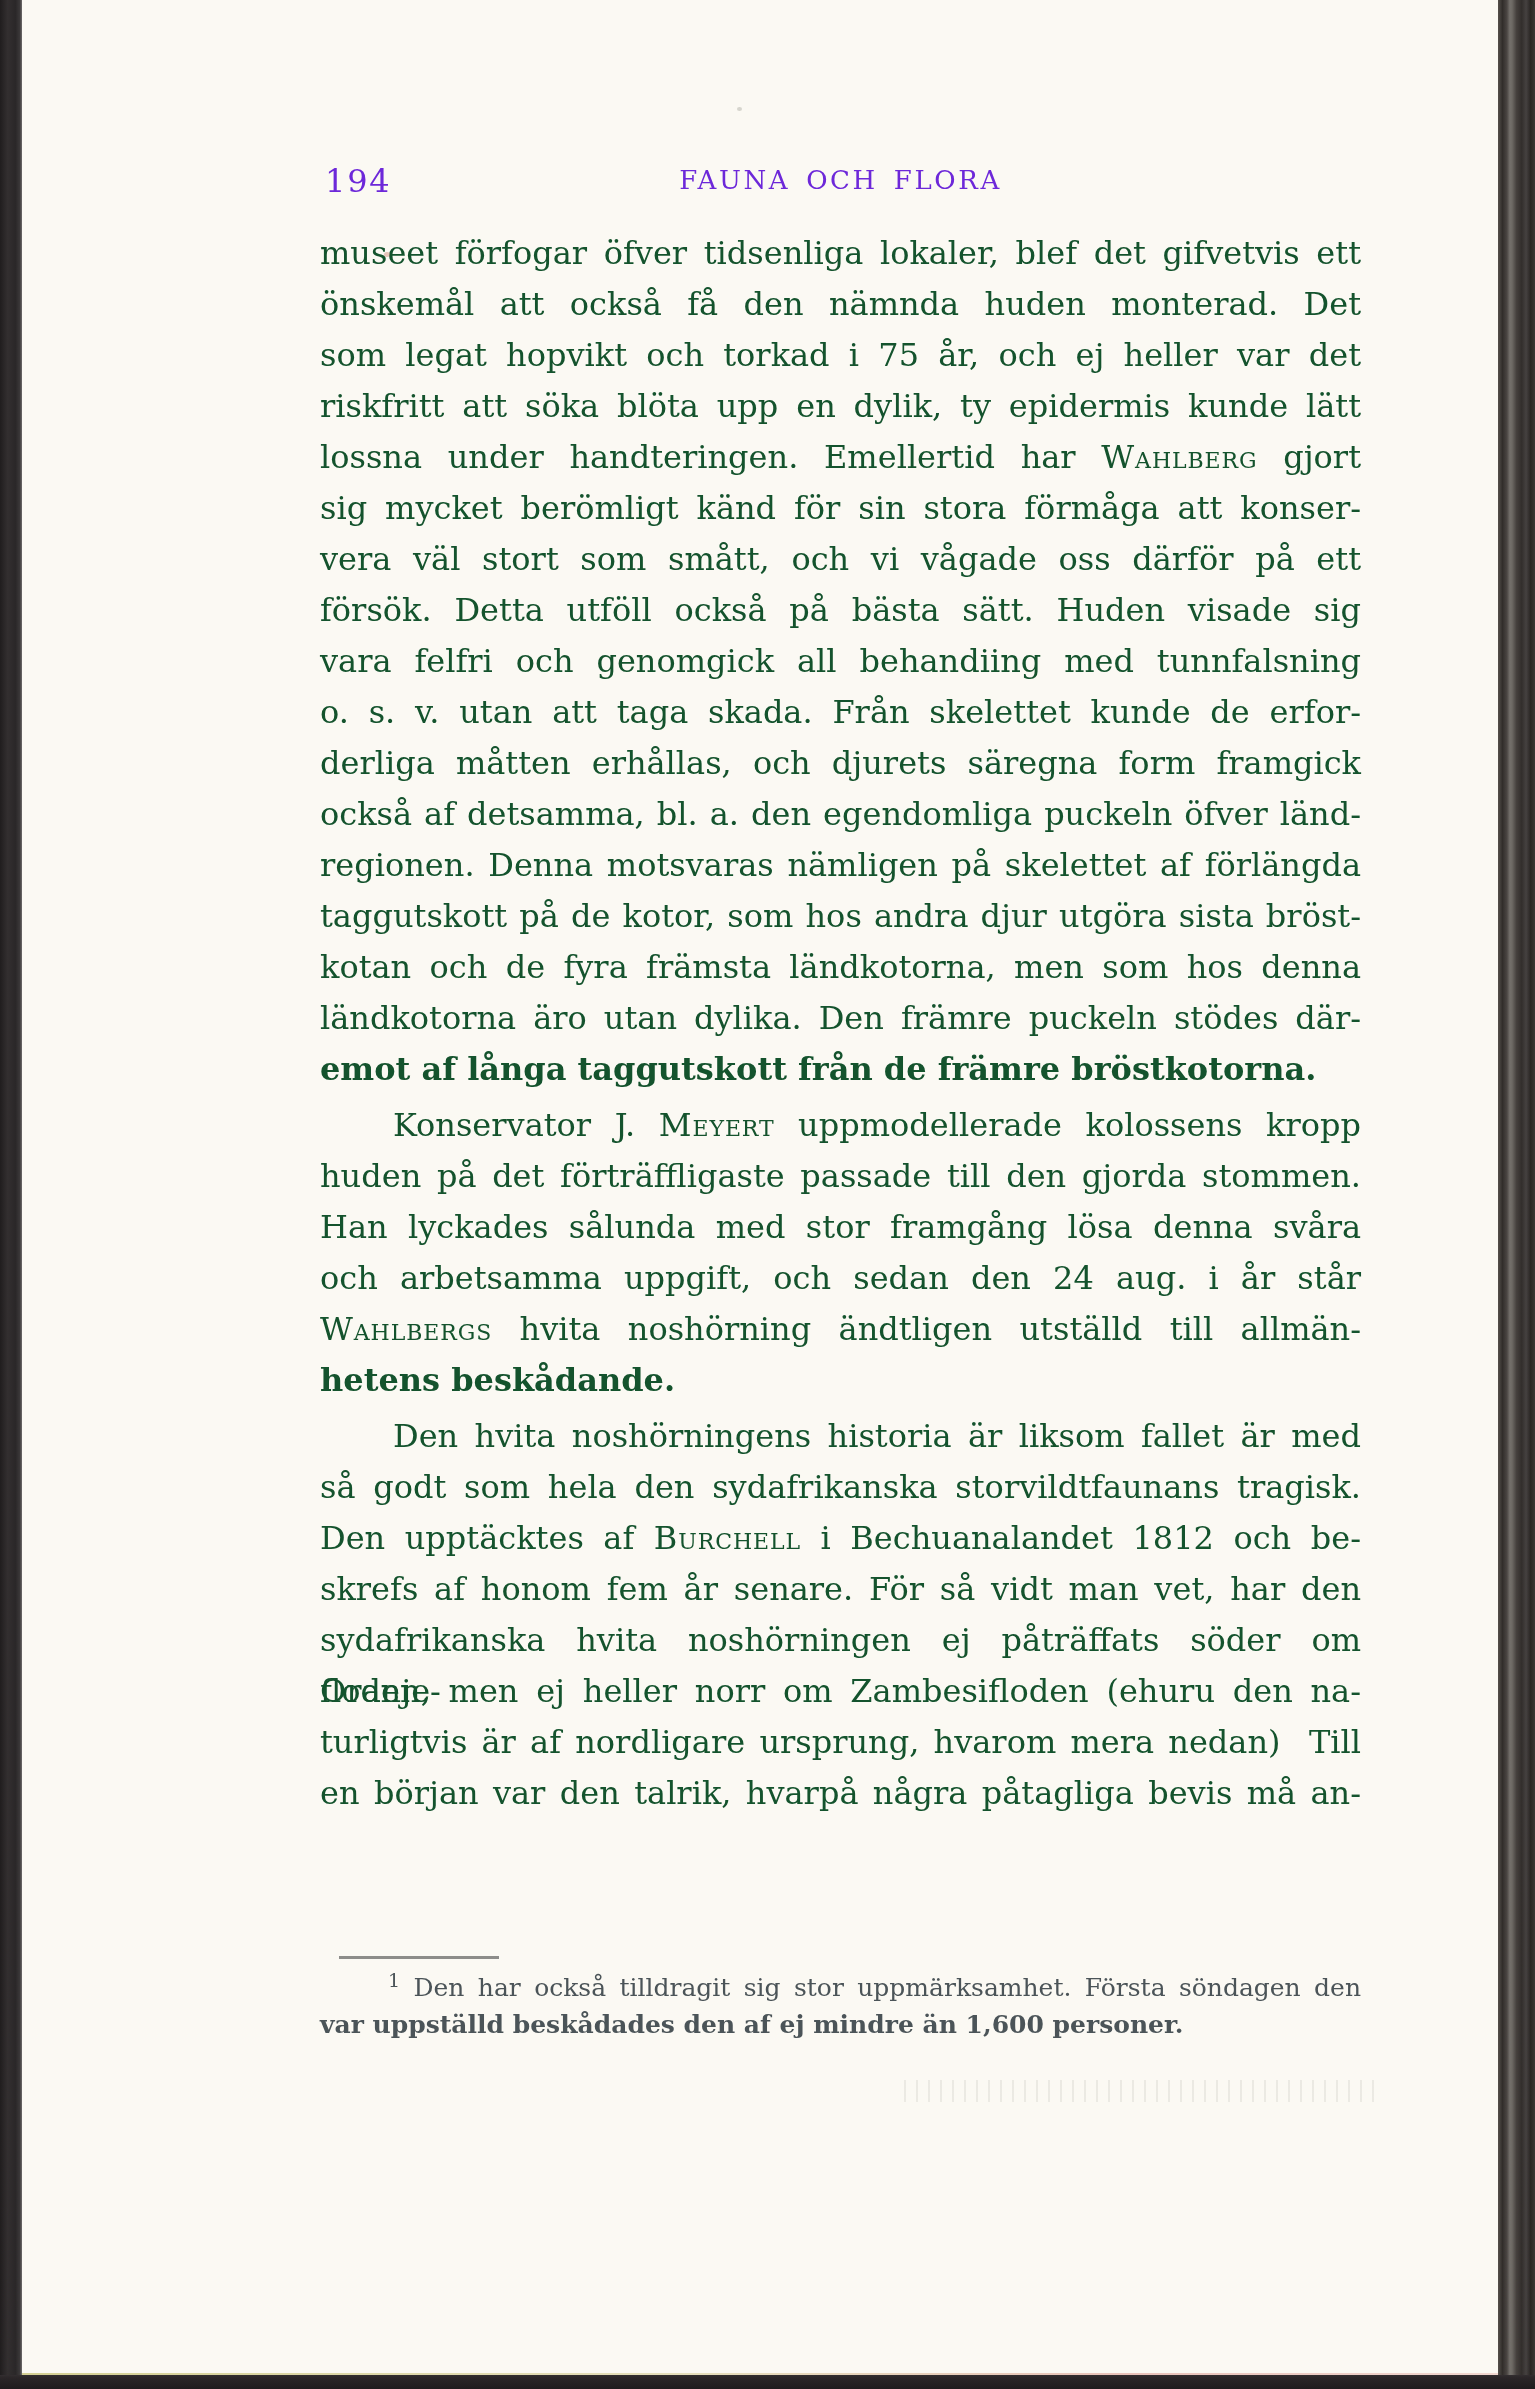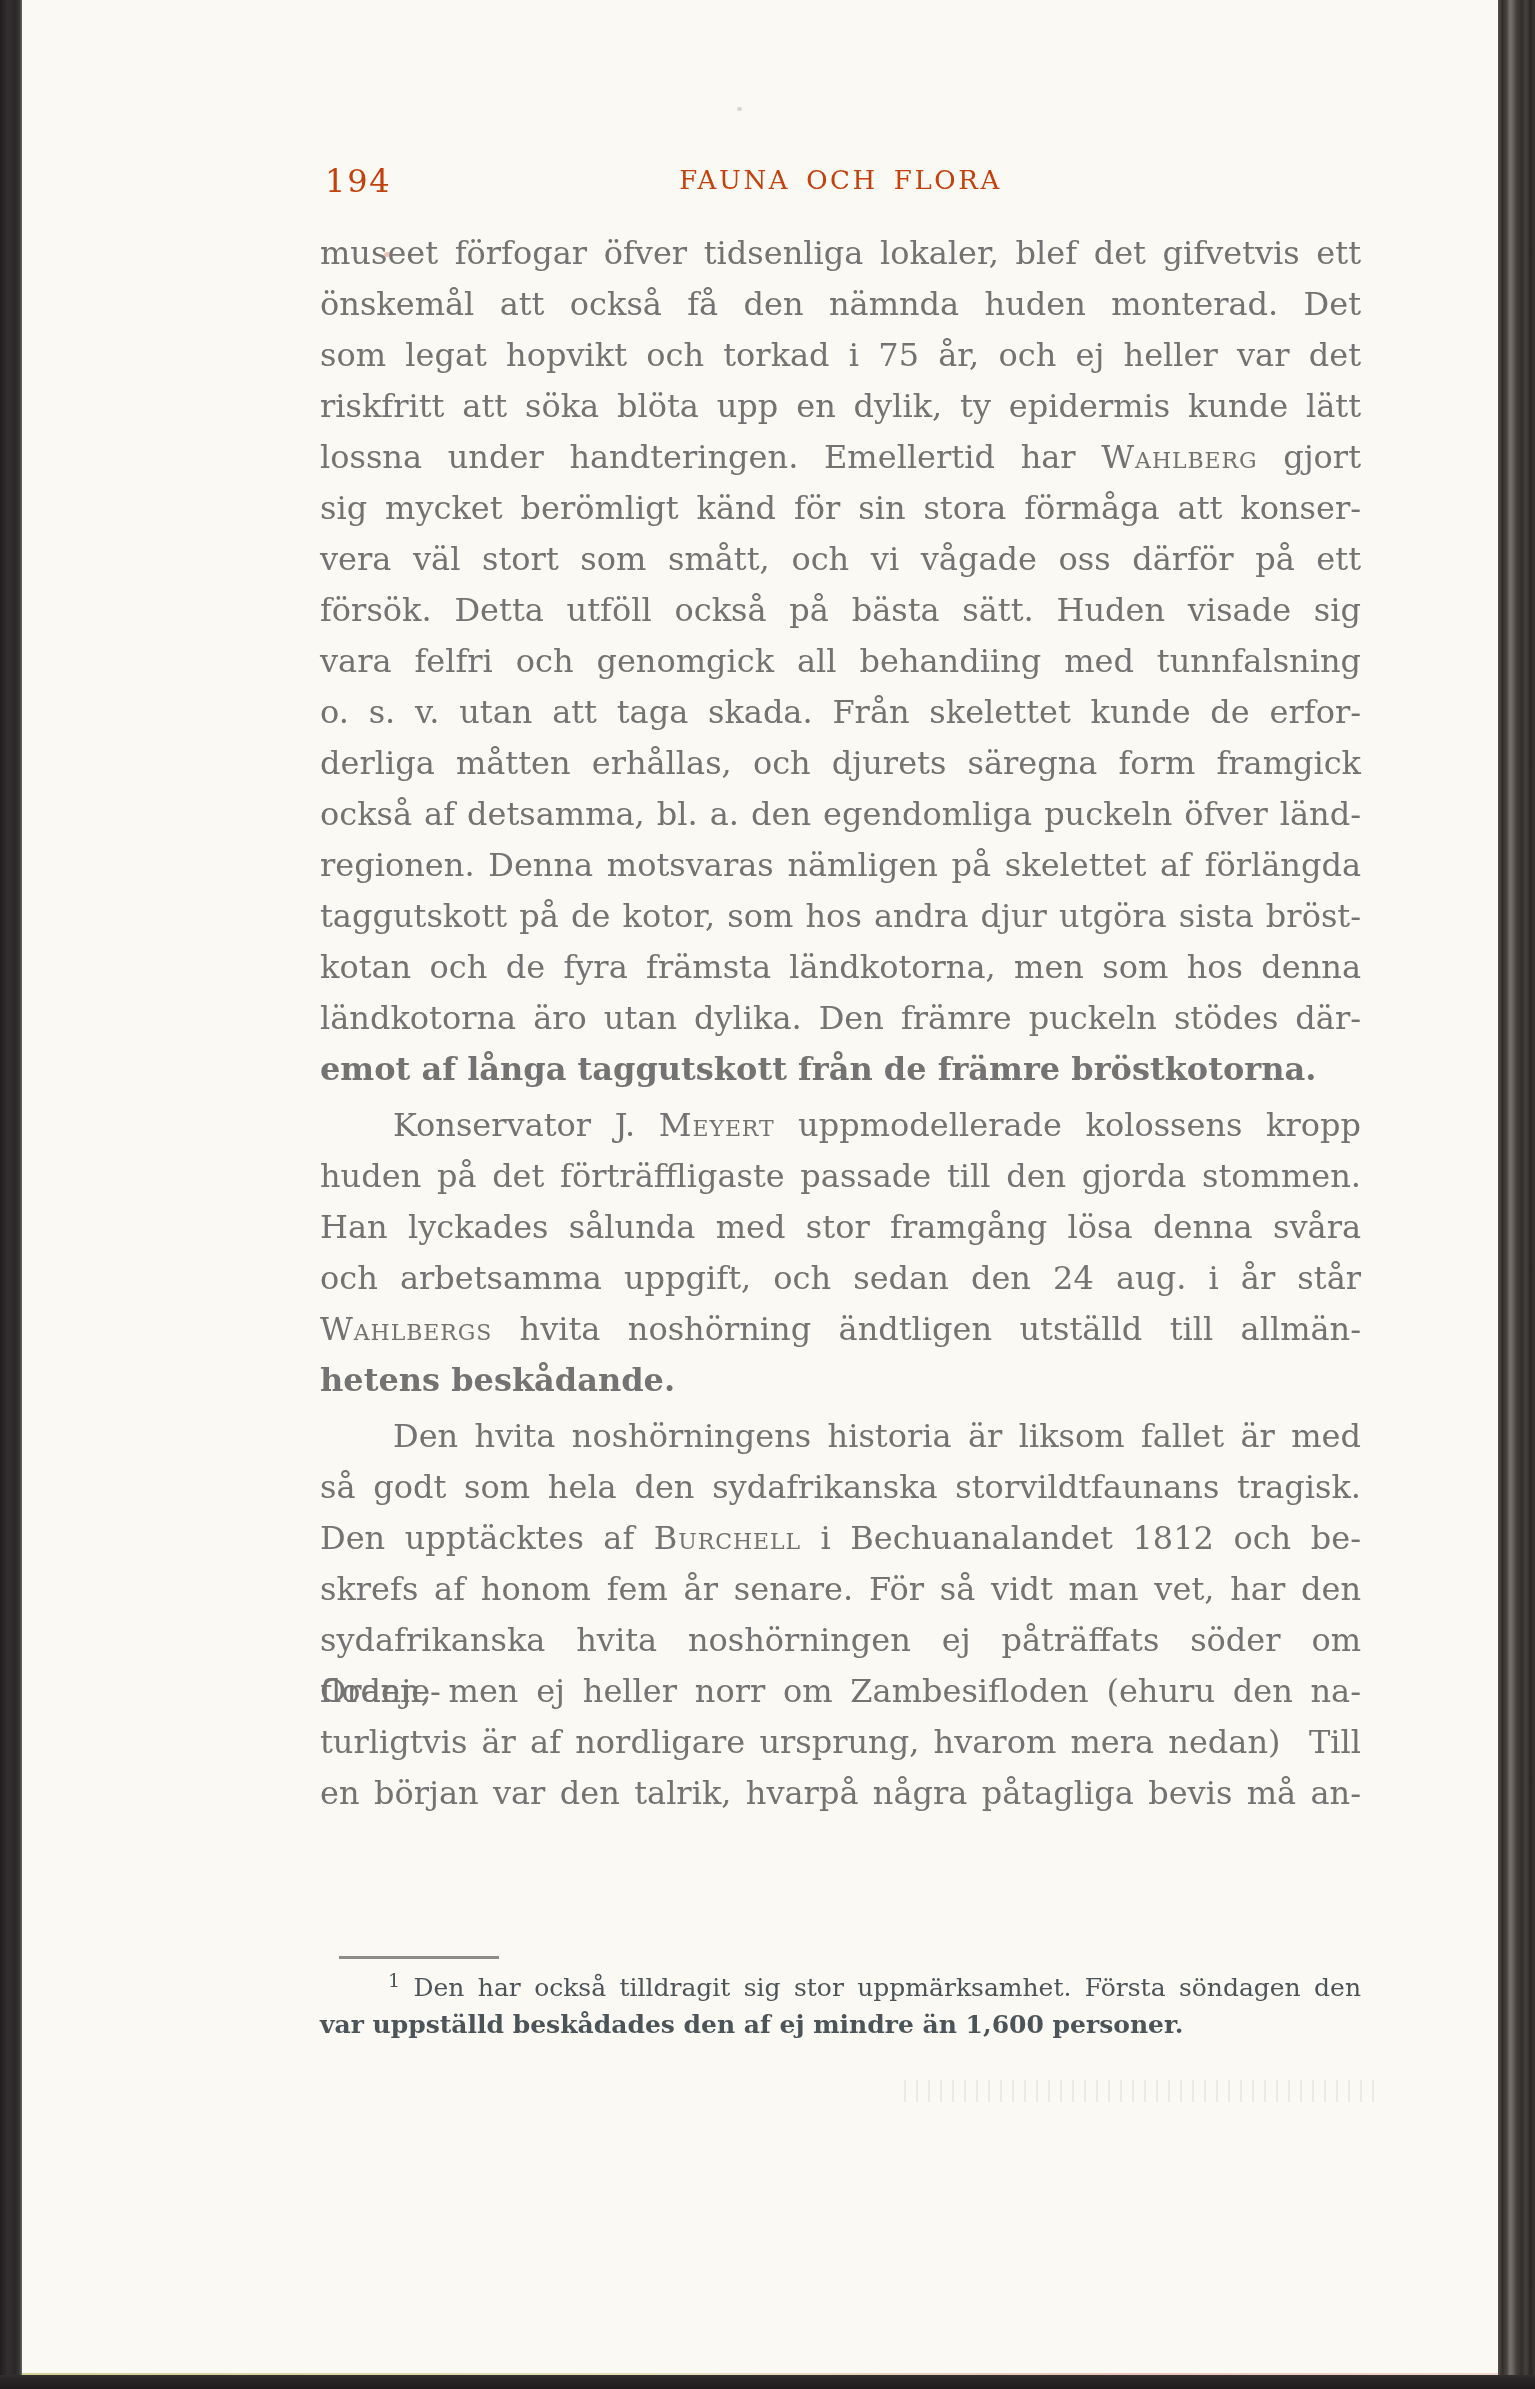--- a/index.html
+++ b/index.html
@@ -23,35 +23,35 @@
     position:absolute; left:0; bottom:0; width:100%; height:14.5px;
     background:linear-gradient(0deg,#1f1b1d 0%,#2b2628 80%,#332e30 100%);
   }
   .edge-bottom-hairline {
     position:absolute; left:22px; right:37px; bottom:14.5px; height:1.7px;
     background:linear-gradient(90deg, rgba(205,200,130,.85) 0%, rgba(215,205,150,.6) 45%, rgba(225,170,160,.7) 75%, rgba(230,180,170,.5) 100%);
   }
   
   .header {
     position:absolute; left:320px; top:162px; width:1041px; height:34px;
-    color:#c2410c;
+    color:#6d28d9;
   }
   .page-number {
     position:absolute; left:5.1px; top:0;
     font-size:32px; letter-spacing:1.7px;
   }
   .header-title {
     position:absolute; left:0; right:0; top:2.6px;
     text-align:center; font-size:26px; letter-spacing:2.6px;
     word-spacing:5.1px;
   }
   
   .body-text {
     position:absolute; left:320px; top:228px; width:1041px;
-    font-size:32px; line-height:51px; color:#737373;
+    font-size:32px; line-height:51px; color:#14532d;
   }
   .para + .para { margin-top:5.1px; }
   .line {
     height:51px; white-space:normal;
     text-align:justify; text-align-last:justify;
   }
   .line.indent { padding-left:73px; }
   .line.endline { text-align-last:left;font-weight:bold; }
   .sc { font-variant:small-caps; letter-spacing:0.9px; }
   .sup { font-size:19px; vertical-align:super; line-height:0; }

